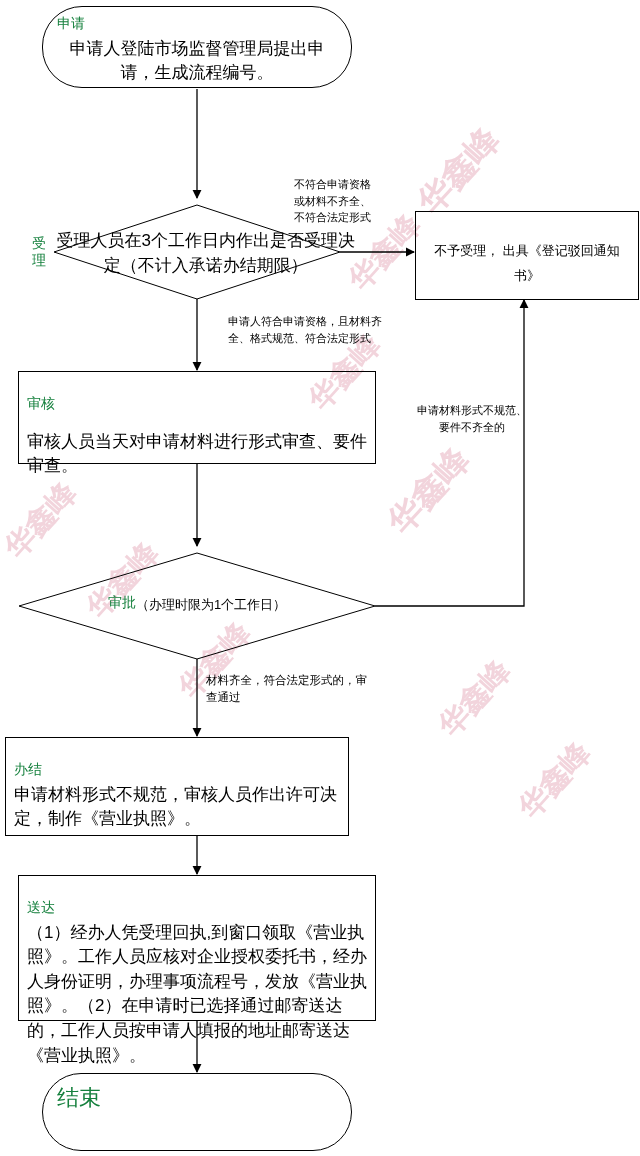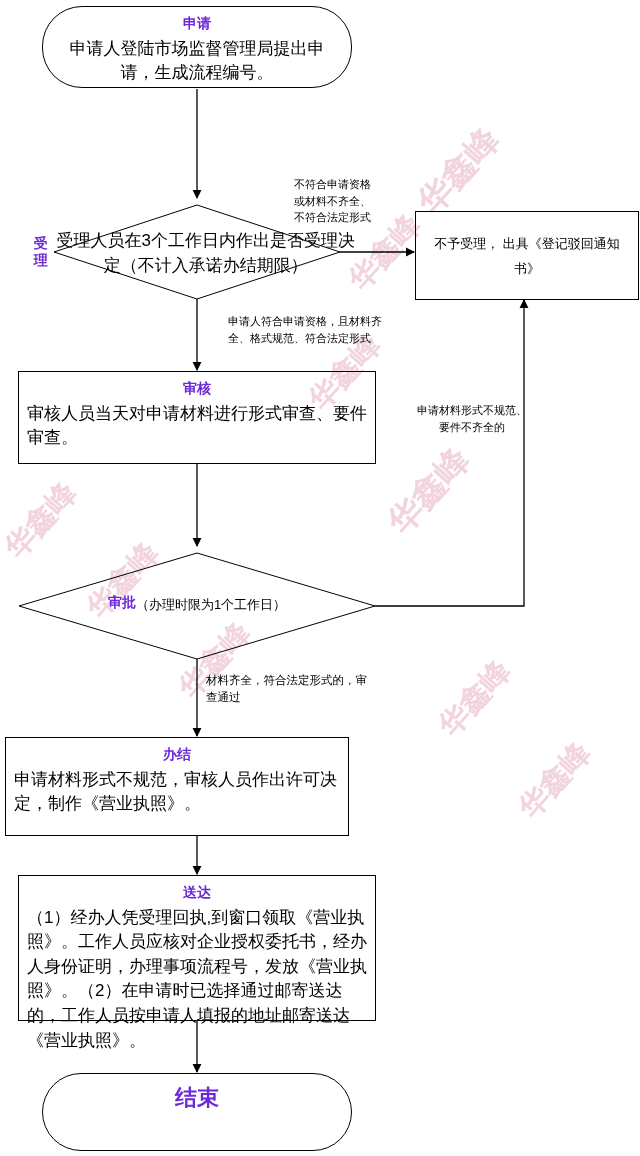--- a/index.html
+++ b/index.html
@@ -24,39 +24,38 @@
     pointer-events: none;
   }
   .node {
     position: absolute;
     display: flex;
     flex-direction: column;
     align-items: stretch;
     justify-content: flex-start;
   }
   .node-title {
-    text-align: center;
-    font-weight: bold;
+    font-weight: normal;
     font-size: 14px;
-    color: #6d28d9;
+    color: #15803d;
     line-height: 1.25;
   }
   .node-body {
     font-size: 17px;
     color: #000;
     line-height: 1.45;
     text-align: left;
   }
   .node-body.center { text-align: center; }
 
   
   .rect {
     border: 1px solid #000;
     background: transparent;
-    padding: 8px 8px 6px 8px;
+    padding: 23px 8px 6px 8px;
   }
   
   .stadium {
     border: 1px solid #000;
     border-radius: 40px;
     background: transparent;
     padding: 8px 14px;
   }
   
   .diamond-label {
@@ -138,21 +137,21 @@
     <div class="node-body center" style="margin-top:3px;">受理人员在3个工作日内作出是否受理决定（不计入承诺办结期限）</div>
   </div>
 
   <div class="node rect" style="left:415px; top:211px; width:224px; height:89px; justify-content:center;">
     <div class="node-body center" style="font-size:13px; line-height:1.9;">不予受理，
 出具《登记驳回通知书》</div>
   </div>
 
   <div class="node rect" style="left:18px; top:371px; width:358px; height:93px;">
     <div class="node-title">审核</div>
-    <div class="node-body" style="margin-top:4px;">审核人员当天对申请材料进行形式审查、要件审查。</div>
+    <div class="node-body" style="margin-top:17px;">审核人员当天对申请材料进行形式审查、要件审查。</div>
   </div>
 
   <div class="diamond-label" style="left:62px; top:568px; width:270px; height:70px;">
     <div class="node-title">审批</div>
     <div class="node-body center" style="margin-top:4px; font-size:13px;">（办理时限为1个工作日）</div>
   </div>
 
   <div class="node rect" style="left:5px; top:737px; width:344px; height:99px;">
     <div class="node-title">办结</div>
     <div class="node-body" style="margin-top:4px;">申请材料形式不规范，审核人员作出许可决定，制作《营业执照》。</div>

